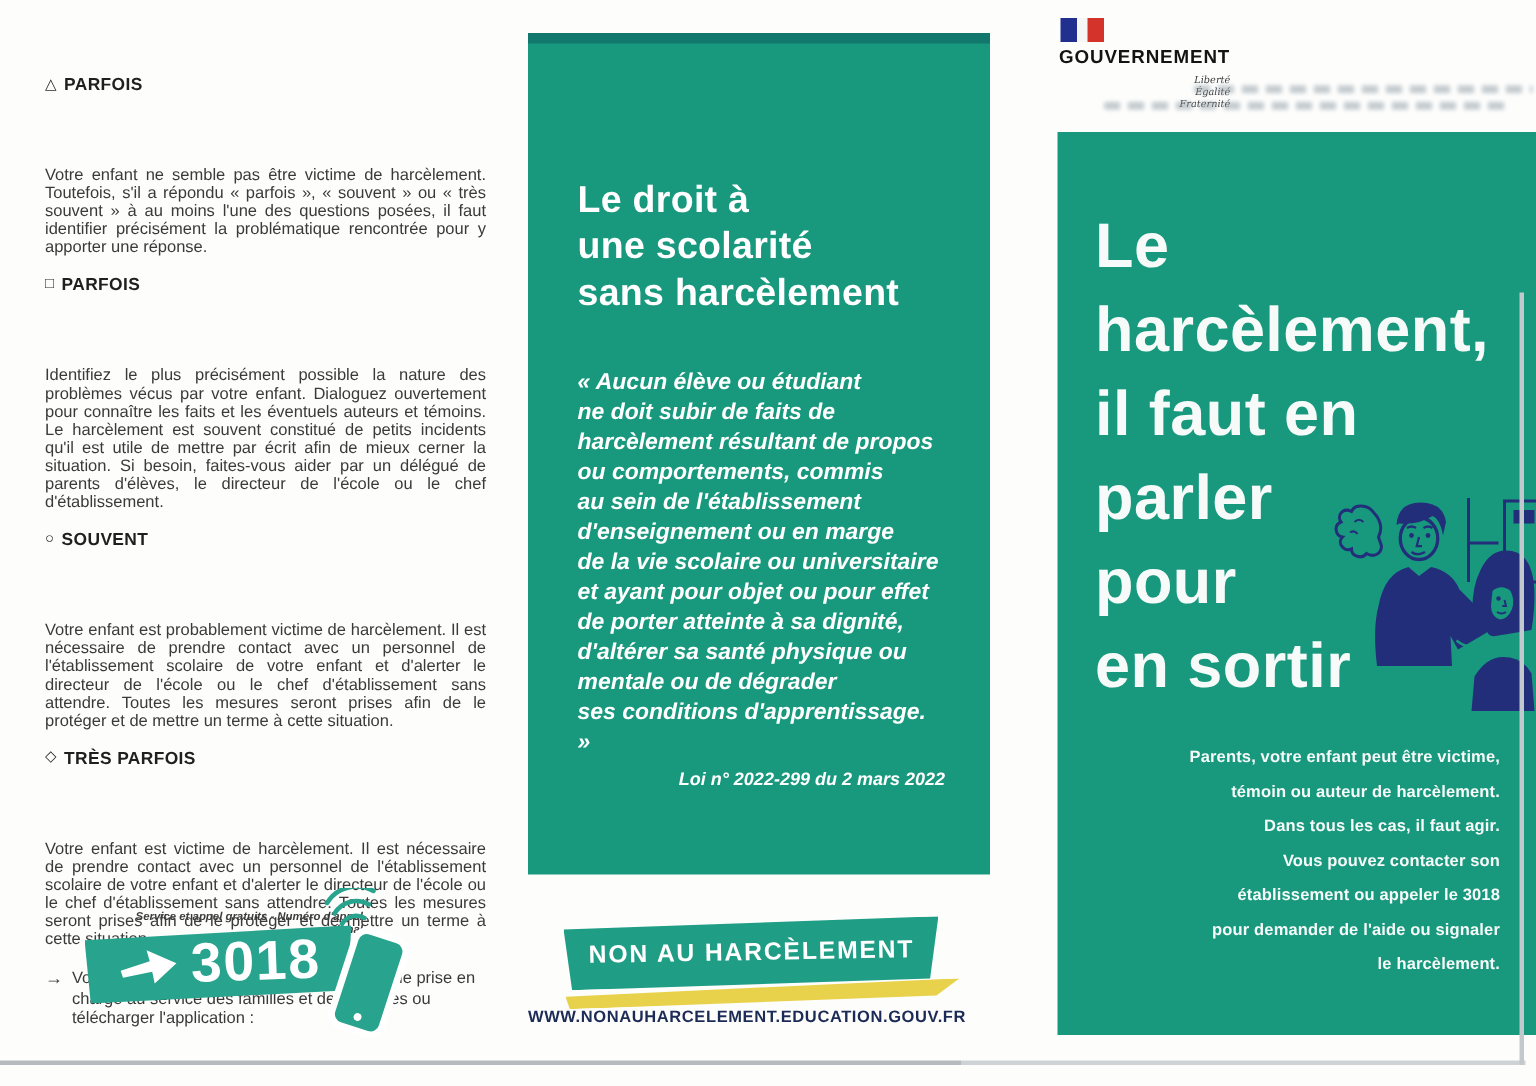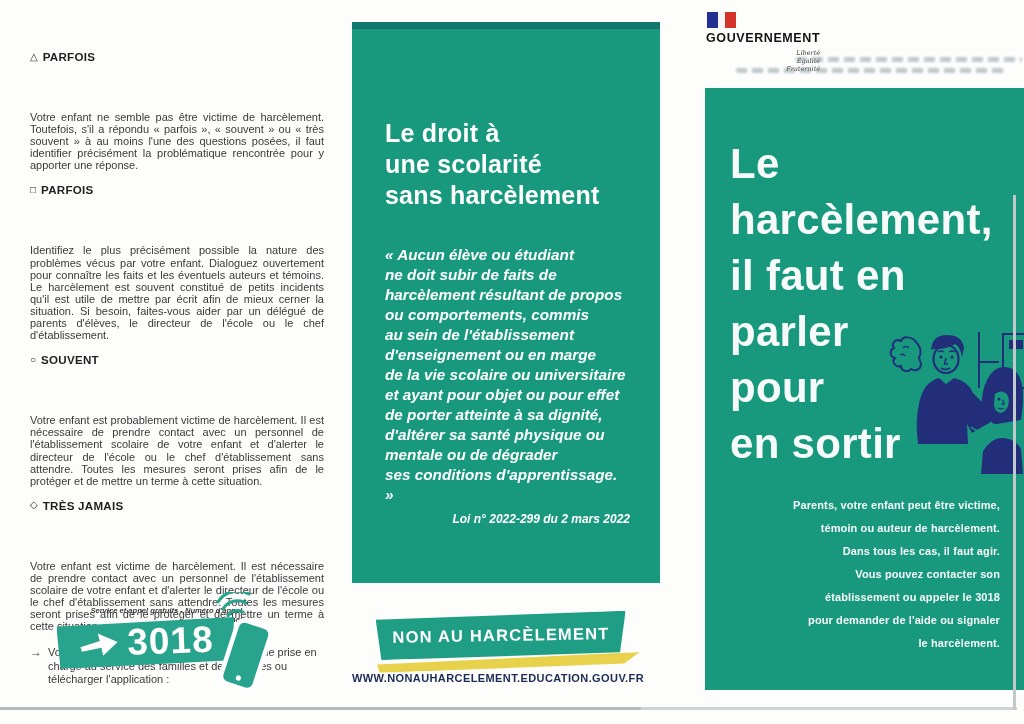--- a/index.html
+++ b/index.html
@@ -133,21 +133,21 @@
       <div class="advice-head">
         <span class="advice-sym">○</span>
         <span class="advice-label">SOUVENT</span>
       </div>
       <p class="advice-body">Votre enfant est probablement victime de harcèlement. Il est nécessaire de prendre contact avec un personnel de l'établissement scolaire de votre enfant et d'alerter le directeur de l'école ou le chef d'établissement sans attendre. Toutes les mesures seront prises afin de le protéger et de mettre un terme à cette situation.</p>
     </section>
 
     <section class="advice">
       <div class="advice-head">
         <span class="advice-sym">◇</span>
-        <span class="advice-label">TRÈS JAMAIS</span>
+        <span class="advice-label">TRÈS PARFOIS</span>
       </div>
       <p class="advice-body">Votre enfant est victime de harcèlement. Il est nécessaire de prendre contact avec un personnel de l'établissement scolaire de votre enfant et d'alerter le directeur de l'école ou le chef d'établissement sans attendre. Toutes les mesures seront prises afin de le protéger et de mettre un terme à cette situation.</p>
     </section>
 
     <div class="note">
       <span class="note-arrow">→</span>
       <p class="note-text">Vous pouvez appeler le numéro d'écoute et de prise en charge au service des familles et des victimes ou télécharger l'application :</p>
     </div>
   </aside>
 

